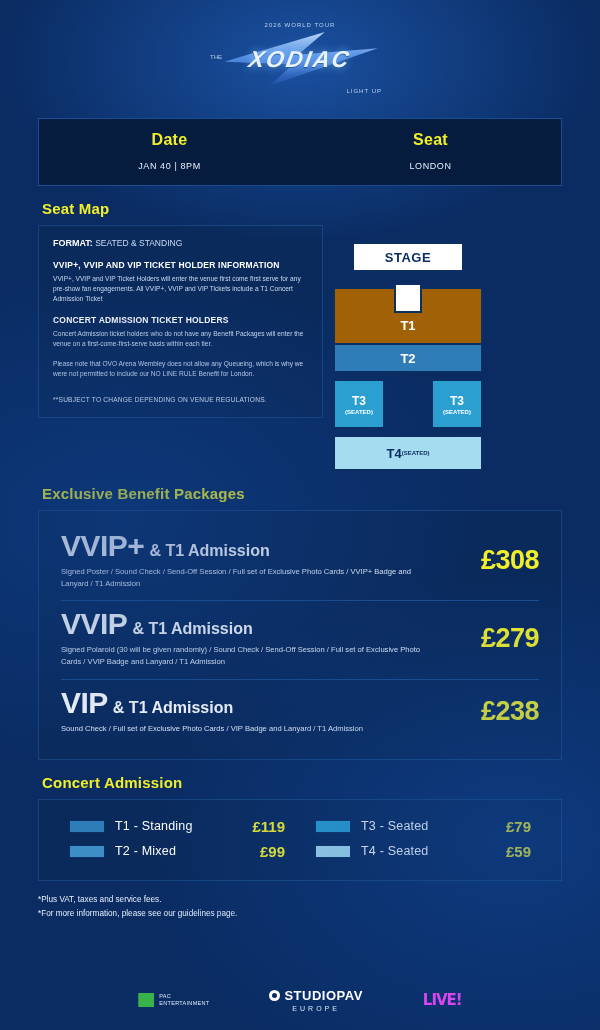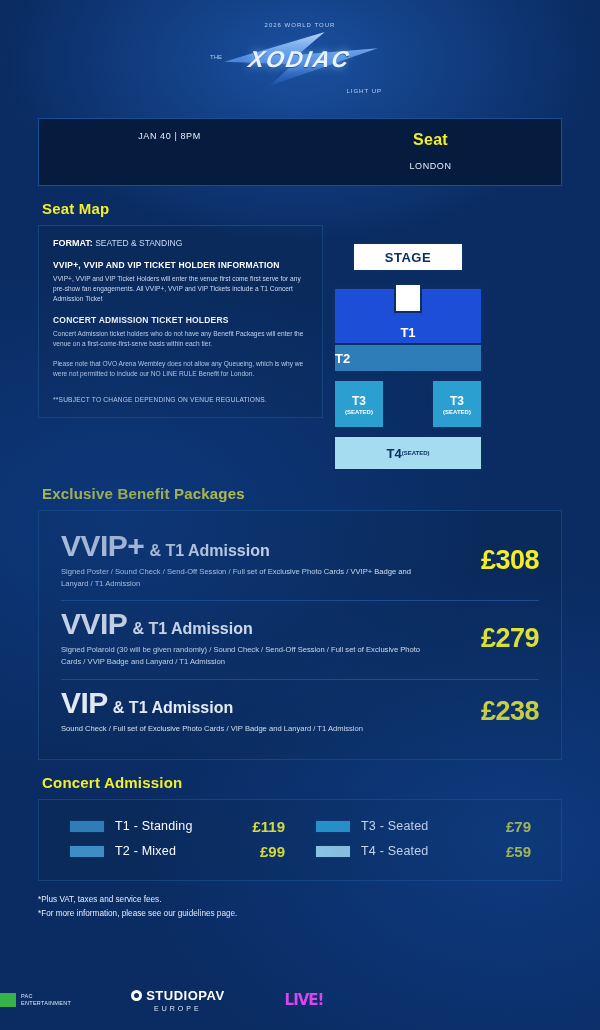--- a/index.html
+++ b/index.html
@@ -160,49 +160,50 @@
     letter-spacing: .5px;
     display: flex;
     align-items: center;
     justify-content: center;
     border: 2px solid #0c2f63;
   }
   .t-block { position: relative; }
   .t1 {
     margin-top: 4px;
     height: 58px;
-    background: #1d4ed8;
+    background: #a16207;
     border: 2px solid #0c2f63;
     display: flex;
     align-items: flex-end;
     justify-content: center;
     font-weight: bold;
     font-size: 13px;
     color: #fff;
-    padding-bottom: 3px;
+    padding-bottom: 10px;
     position: relative;
   }
   .t1::before {
     content: "";
     position: absolute;
     top: -6px;
     left: 50%;
     transform: translateX(-50%);
     width: 24px;
     height: 26px;
     background: #fff;
     border: 2px solid #0c2f63;
   }
   .t2 {
     margin-top: -2px;
     height: 30px;
     background: #2e7cb8;
     border: 2px solid #0c2f63;
     display: flex;
     align-items: center;
+    justify-content: center;
     font-weight: bold;
     font-size: 13px;
   }
   .t34 { display: flex; gap: 22px; margin-top: 6px; justify-content: space-between;}
   .t3 {
     width: 52px;
     height: 50px;
     background: #2a9fd0;
     border: 2px solid #0c2f63;
     display: flex;
@@ -307,21 +308,21 @@
 
   
   .footer {
     position: absolute;
     bottom: 0;
     left: 0;
     right: 0;
     height: 60px;
     display: flex;
     align-items: center;
-    justify-content: flex-start;
+    justify-content: center;
     gap: 60px;
   }
   .f-logo { display: flex; align-items: center; gap: 5px; }
   .f-pac-mark {
     width: 16px; height: 14px; background: #37b34a;
     clip-path: polygon(0 0, 100% 0, 100% 100%, 0 100%);
     display:flex;align-items:center;justify-content:center;
     font-size:6px;color:#0a2c63;font-weight:bold;
   }
   .f-pac-text { font-size: 5.5px; line-height: 1.25; color: #dce8f8; letter-spacing:.3px;}
@@ -353,20 +354,21 @@
       <div class="bolt"></div>
       <div class="sub-top">2026 WORLD TOUR</div>
       <div class="sub-left">THE</div>
       <div class="word">XODIAC</div>
       <div class="sub-bot">LIGHT UP</div>
     </div>
   </div>
 
   <div class="info-bar">
     <div class="info-col">
+      <h3>Date</h3>
       <div class="val">JAN 40  |  8PM</div>
     </div>
     <div class="info-col">
       <h3>Seat</h3>
       <div class="val">LONDON</div>
     </div>
   </div>
 
   <div class="sec-title">Seat Map</div>
   <div class="seatmap-row">

